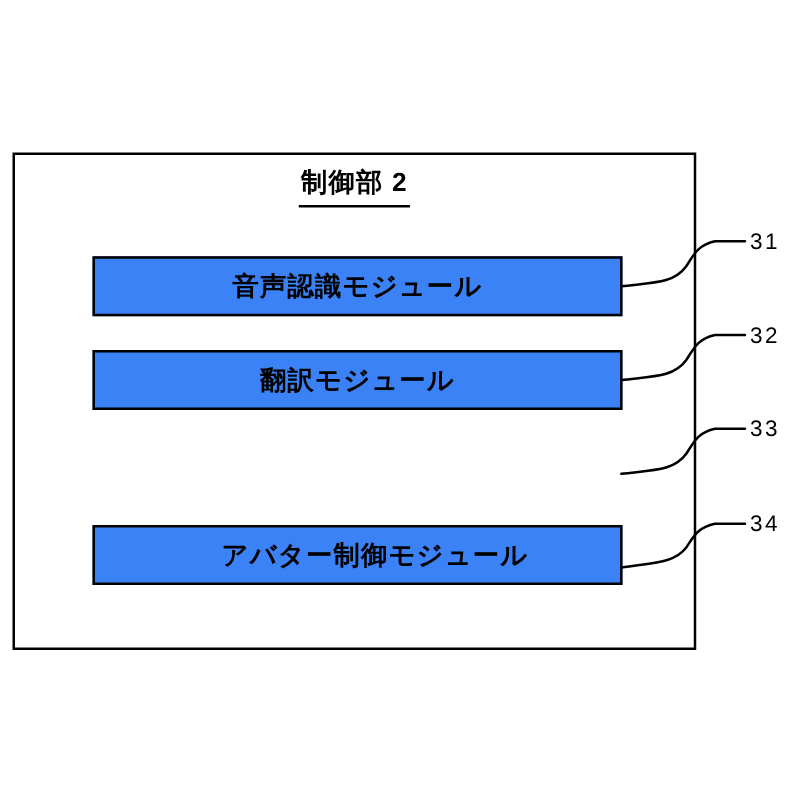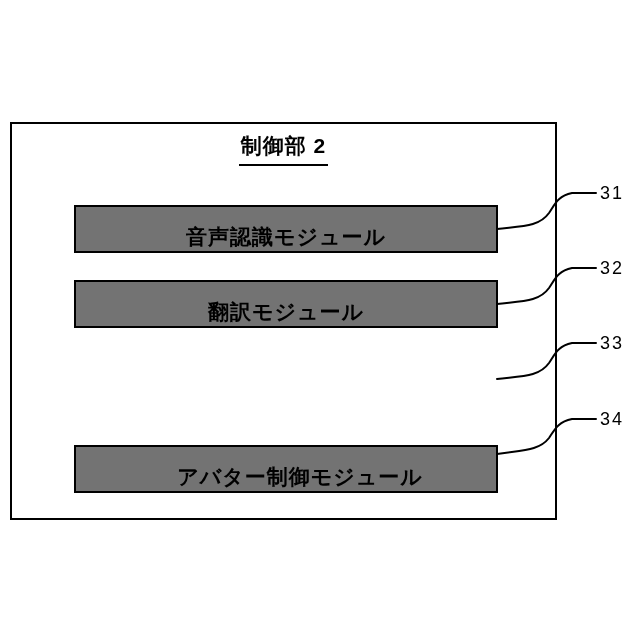--- a/index.html
+++ b/index.html
@@ -42,35 +42,35 @@
     padding: 0 2px 4px 2px;
     text-align: right;
   }
   .module-box {
     position: absolute;
     left: 74px;
     width: 424px;
     height: 48px;
     border: 2.5px solid #000000;
     box-sizing: border-box;
-    background: #737373;
+    background: #3b82f6;
     display: flex;
-    align-items: flex-end;
+    align-items: center;
     justify-content: center;
   }
   .module-box .module-label {
     font-size: 21px;
     font-weight: bold;
     letter-spacing: 1px;
     white-space: nowrap;
   }
   .mb-1 { top: 205px; }
   .mb-2 { top: 280px; }
   .mb-3 { top: 355px; }
-  .mb-4 { top: 445px; padding-left: 28px; }
+  .mb-4 { top: 420px; padding-left: 28px; }
   .ref-label {
     position: absolute;
     left: 600px;
     width: 44px;
     height: 22px;
     font-size: 18px;
     letter-spacing: 2px;
     line-height: 22px;
     text-align: left;
     color: #000000;

